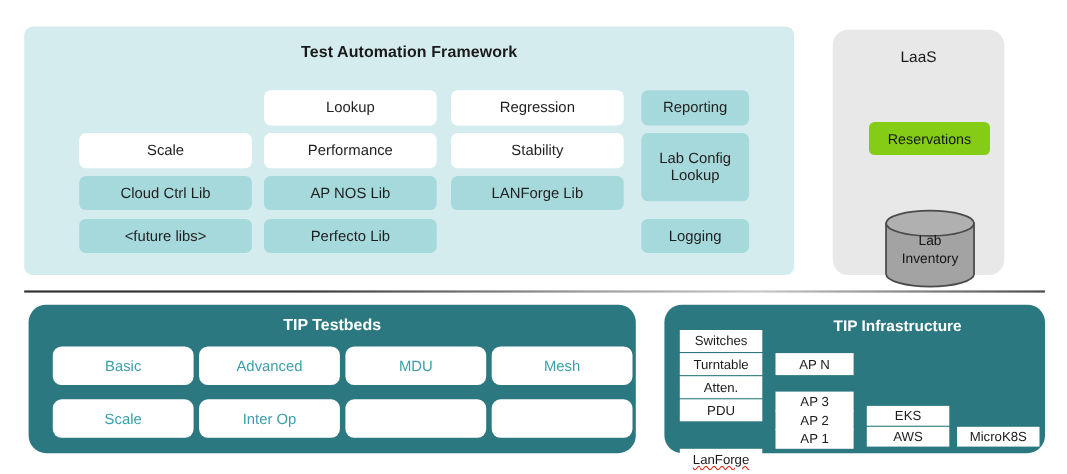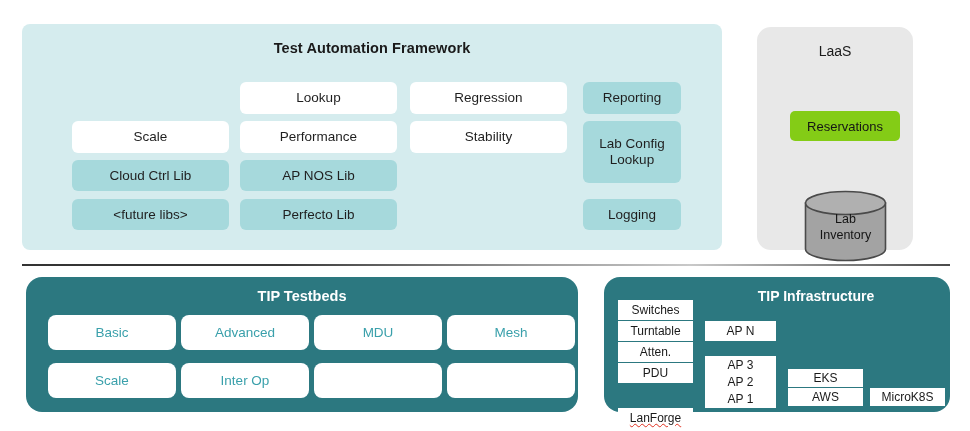--- a/index.html
+++ b/index.html
@@ -124,20 +124,21 @@
   <div class="chip white" style="left:388px; top:58px; width:157px; height:32px;">Regression</div>
   <div class="chip teal" style="left:561px; top:58px; width:98px; height:32px;">Reporting</div>
 
   <div class="chip white" style="left:50px; top:97px; width:157px; height:32px;">Scale</div>
   <div class="chip white" style="left:218px; top:97px; width:157px; height:32px;">Performance</div>
   <div class="chip white" style="left:388px; top:97px; width:157px; height:32px;">Stability</div>
   <div class="chip teal" style="left:561px; top:97px; width:98px; height:62px;">Lab Config Lookup</div>
 
   <div class="chip teal" style="left:50px; top:136px; width:157px; height:31px;">Cloud Ctrl Lib</div>
   <div class="chip teal" style="left:218px; top:136px; width:157px; height:31px;">AP NOS Lib</div>
+  <div class="chip teal" style="left:388px; top:136px; width:157px; height:31px;">LANForge Lib</div>
 
   <div class="chip teal" style="left:50px; top:175px; width:157px; height:31px;">&lt;future libs&gt;</div>
   <div class="chip teal" style="left:218px; top:175px; width:157px; height:31px;">Perfecto Lib</div>
   <div class="chip teal" style="left:561px; top:175px; width:98px; height:31px;">Logging</div>
 </div>
 
 <div class="panel" id="laas-panel">
   <div id="laas-title">LaaS</div>
   <div id="reservations-chip">Reservations</div>
 

